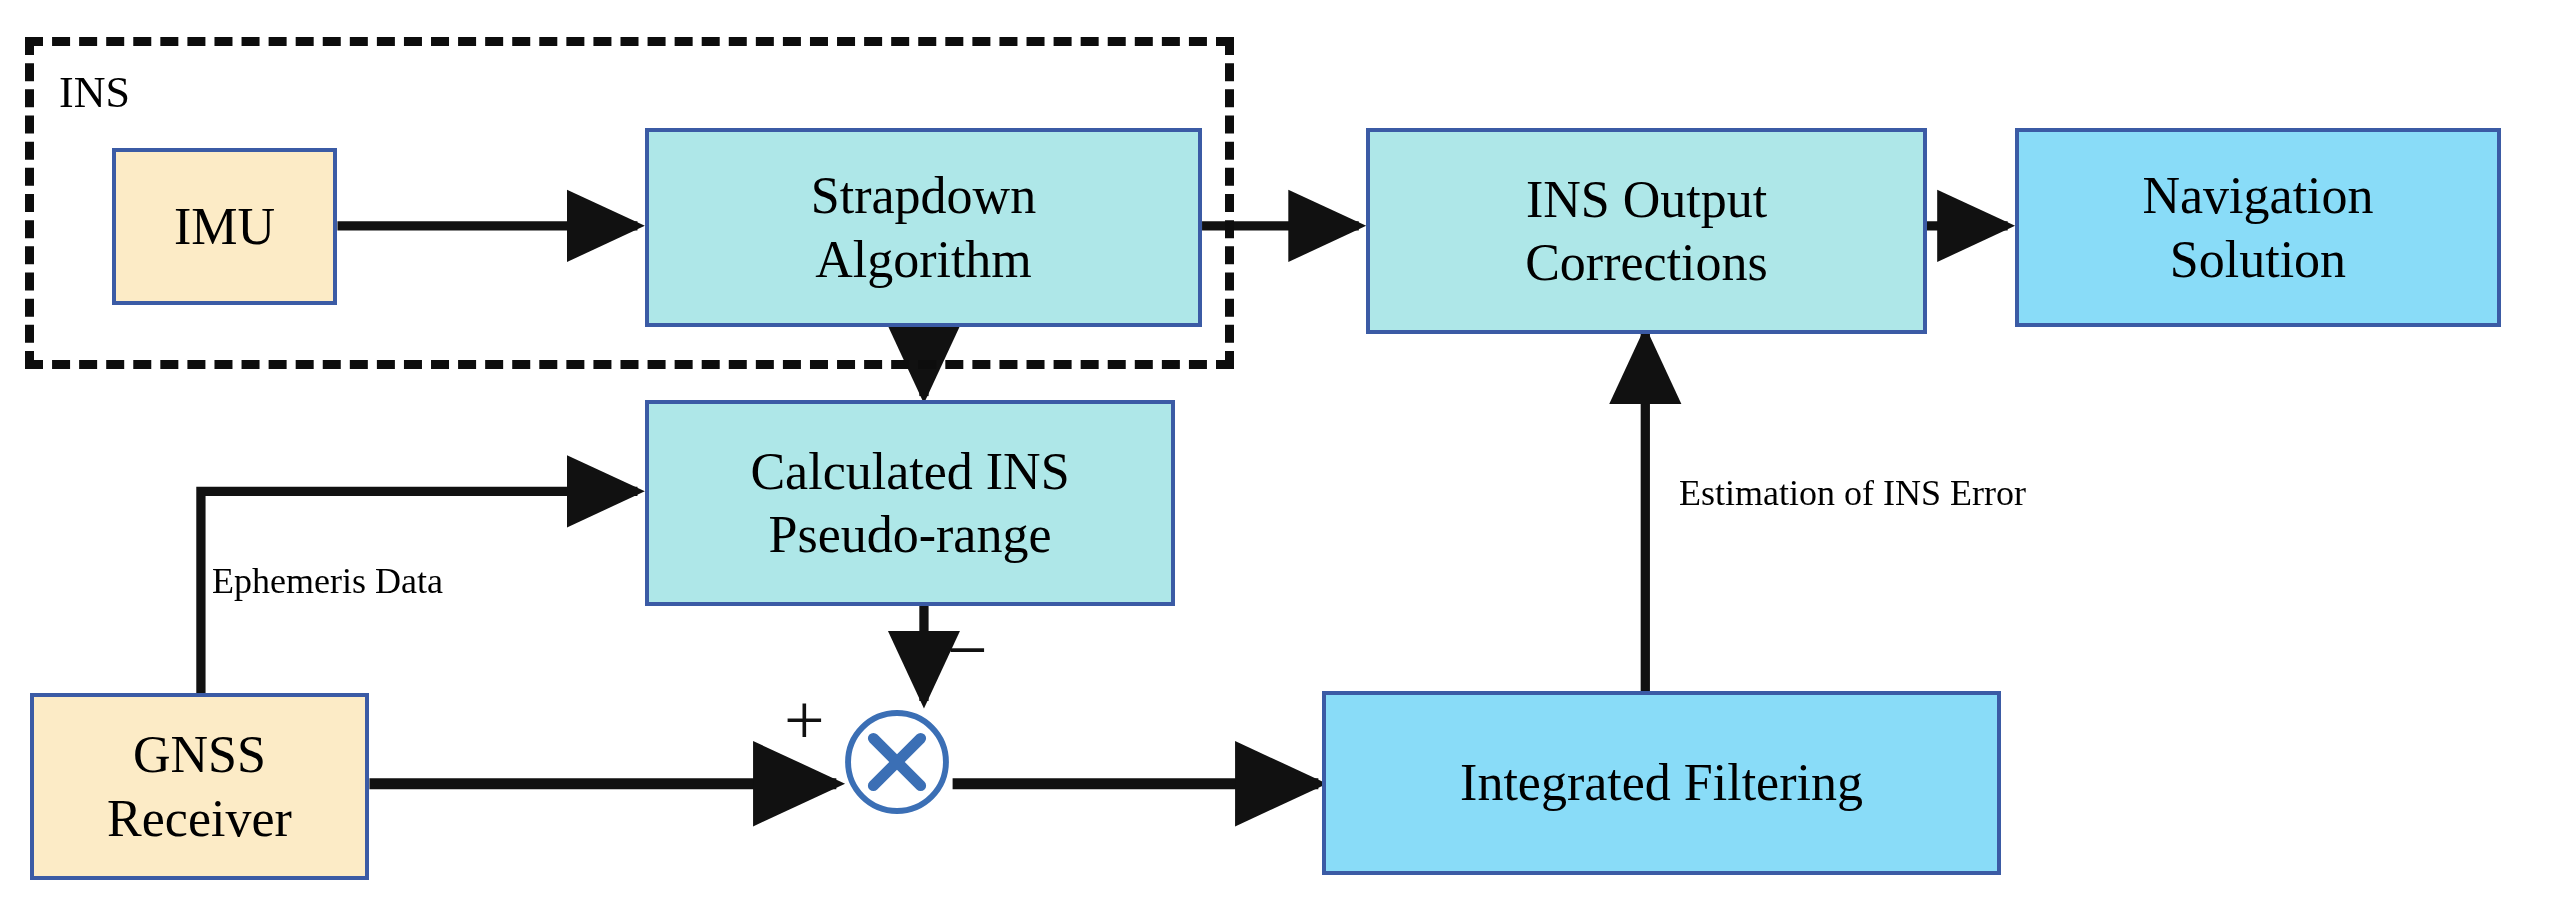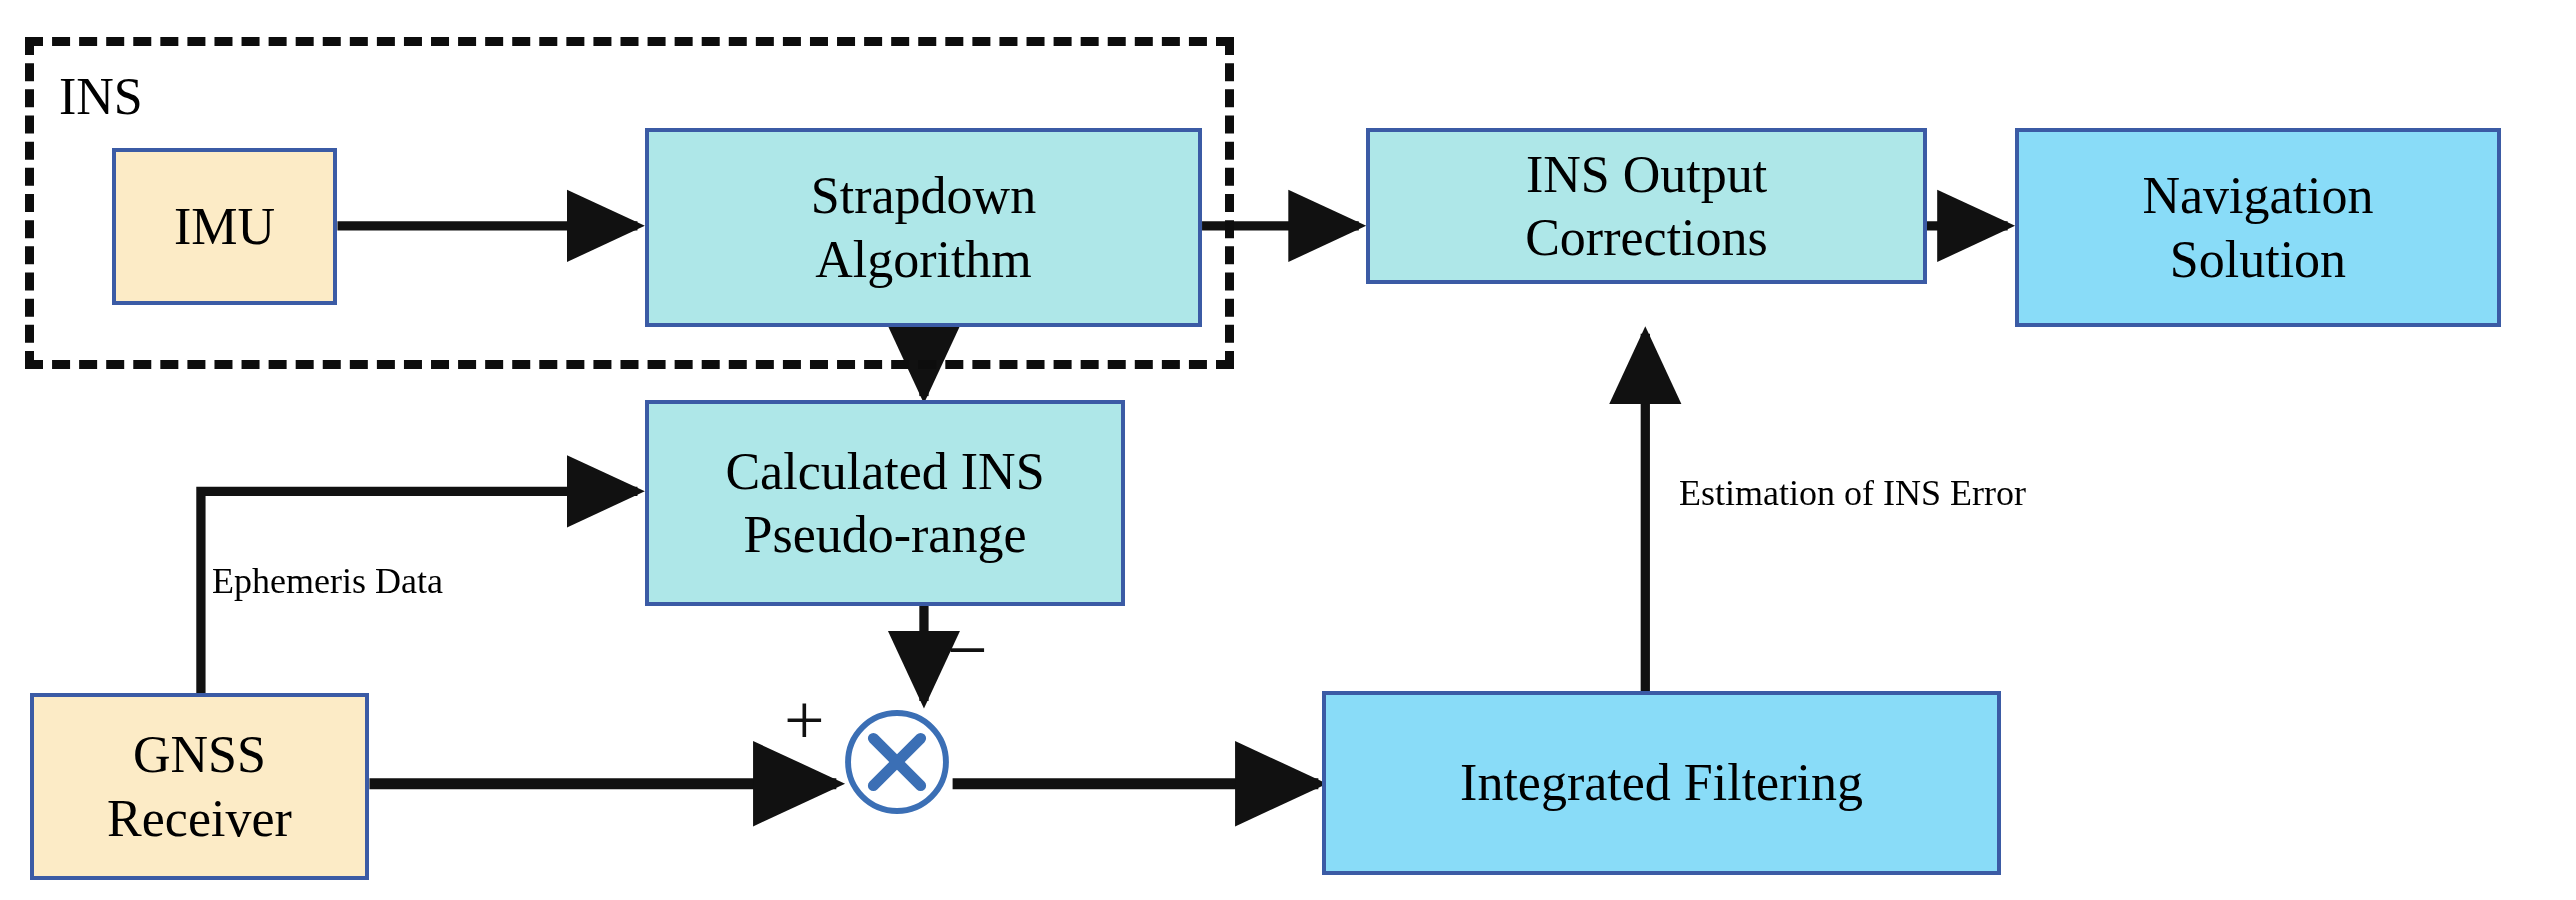--- a/index.html
+++ b/index.html
@@ -57,21 +57,21 @@
     height: 332px;
     box-sizing: border-box;
     border: 9.3px dashed #0d0d0d;
     background: transparent;
     z-index: 1;
   }
   #ins-group-title {
     position: absolute;
     left: 59px;
     top: 67px;
-    font-size: 52px;
+    font-size: 44px;
     color: #000000;
     z-index: 2;
     font-family: "Liberation Serif", "DejaVu Serif", serif;
   }
 
   
   .edge-label {
     position: absolute;
     font-size: 36px;
     color: #000000;
@@ -134,31 +134,31 @@
 
   <div class="node fill-cream" id="node-imu" style="left:112px; top:148px; width:225px; height:157px;">
     <span class="node-label">IMU</span>
   </div>
 
   <div class="node fill-teal" id="node-strapdown" style="left:645px; top:128px; width:557px; height:199px;">
     <span class="node-label">Strapdown
 Algorithm</span>
   </div>
 
-  <div class="node fill-teal" id="node-ins-output" style="left:1366px; top:128px; width:561px; height:156px;">
+  <div class="node fill-teal" id="node-ins-output" style="left:1366px; top:128px; width:561px; height:206px;">
     <span class="node-label">INS Output
 Corrections</span>
   </div>
 
   <div class="node fill-cyan" id="node-navigation-solution" style="left:2015px; top:128px; width:486px; height:199px;">
     <span class="node-label">Navigation
 Solution</span>
   </div>
 
-  <div class="node fill-teal" id="node-calculated-pseudorange" style="left:645px; top:400px; width:480px; height:206px;">
+  <div class="node fill-teal" id="node-calculated-pseudorange" style="left:645px; top:400px; width:530px; height:206px;">
     <span class="node-label">Calculated INS
 Pseudo-range</span>
   </div>
 
   <div class="node fill-cyan" id="node-integrated-filtering" style="left:1322px; top:691px; width:679px; height:184px;">
     <span class="node-label">Integrated Filtering</span>
   </div>
 
   <div class="node fill-cream" id="node-gnss-receiver" style="left:30px; top:693px; width:339px; height:187px;">
     <span class="node-label">GNSS

